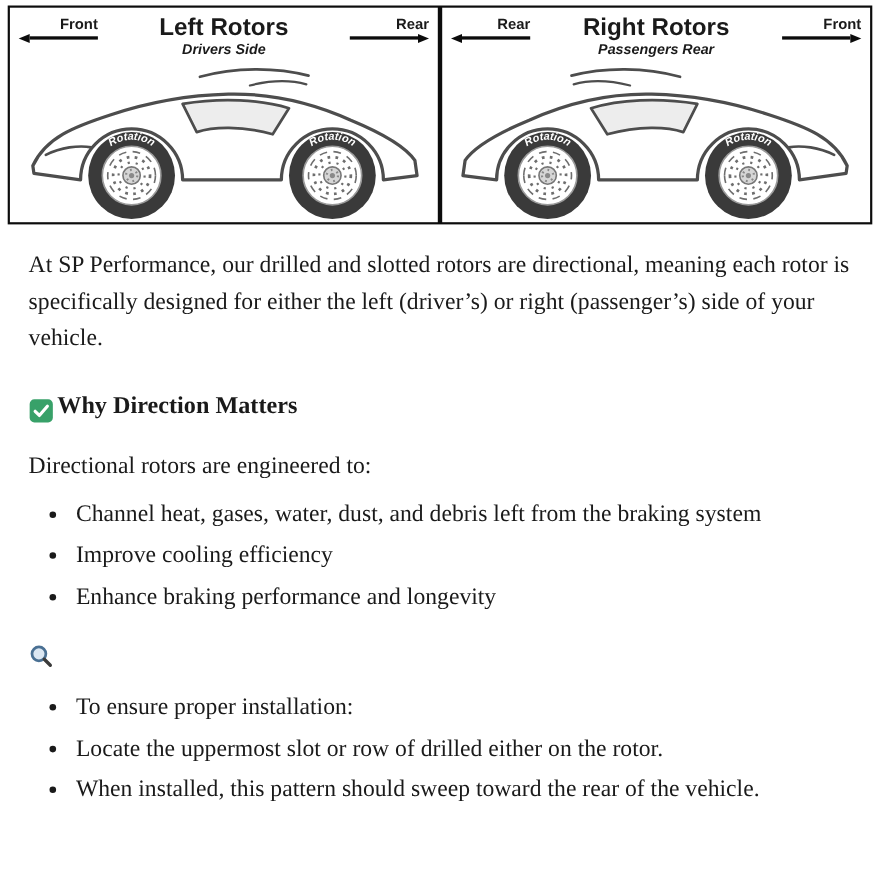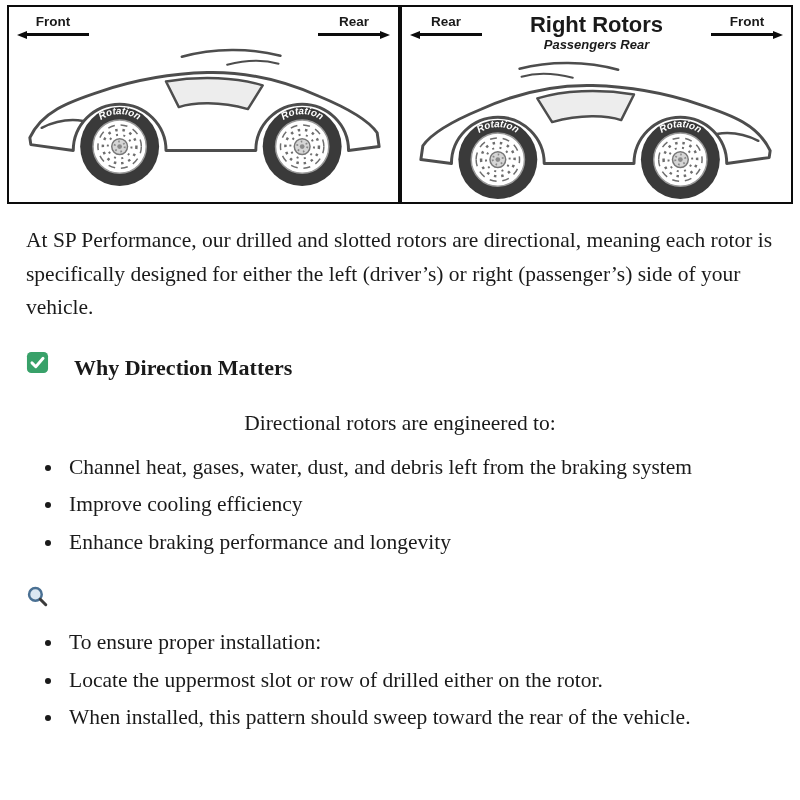--- a/index.html
+++ b/index.html
@@ -15,39 +15,39 @@
   .panel { flex:1; border:2.5px solid #0c0c0c; background:#fff; min-width:0; }
   .panel-header {
     display:flex; justify-content:space-between; align-items:flex-start;
     padding:6px 8px 0 8px;
     font-family:"Liberation Sans", sans-serif;
   }
   .title-block { text-align:center; flex:1; }
   .panel-title { font-size:22px; font-weight:bold; line-height:1.05; }
   .panel-subtitle { font-size:13px; font-weight:bold; font-style:italic; margin-top:1px; }
   .dir { width:72px; font-size:13.5px; font-weight:bold; margin-top:1px; }
-  .dir-text { display:block; text-align:center; padding-bottom:1px; }
+  .dir-text { display:block; text-align:right; padding-bottom:1px; }
   .dir-arrow { display:flex; align-items:center; height:9px; }
   .bar { flex:1; height:2.5px; background:#0c0c0c; }
   .tri { width:0; height:0; border-top:4.5px solid transparent; border-bottom:4.5px solid transparent; }
   .tri-left  { border-right:10px solid #0c0c0c; }
   .tri-right { border-left:10px solid #0c0c0c; }
   .car-svg { display:block; width:100%; height:148px; margin-top:2px; }
   .rot-text { font:italic bold 10px "Liberation Sans", sans-serif; fill:#ffffff; text-anchor:middle; }
 
   
   .content { padding:4px 26px 20px 26px; font-size:21.5px; line-height:1.56; }
   .intro { margin:16px 0 0 0; }
   .sec-head {
-    display:flex; align-items:flex-start; gap:25px;
+    display:flex; align-items:flex-end; gap:3px;
     font-size:22px; font-weight:bold; margin:26px 0 0 0;
   }
   .sec-head.normal { font-weight:normal; }
   .sec-head .icon { flex:0 0 auto; }
-  .lead { margin:22px 0 0 0;text-align:center; }
+  .lead { margin:22px 0 0 0; }
   ul { margin:10px 0 0 0; padding-left:38px; }
   li { margin:4px 0; padding-left:5px; }
   ul.orientation { margin-top:18px; }
 </style>
 </head>
 <body>
 
 <svg width="0" height="0" style="position:absolute" aria-hidden="true">
   <defs>
     <g id="car-art">
@@ -83,20 +83,24 @@
 <div class="diagram">
 
   <section class="panel">
     <div class="panel-header">
       <div class="dir">
         <span class="dir-text">Front</span>
         <span class="dir-arrow">
             <i class="tri tri-left"></i>
             <i class="bar"></i>
           </span>
+      </div>
+      <div class="title-block">
+        <div class="panel-title">Left Rotors</div>
+        <div class="panel-subtitle">Drivers Side</div>
       </div>
       <div class="dir">
         <span class="dir-text">Rear</span>
         <span class="dir-arrow">
             <i class="bar"></i>
             <i class="tri tri-right"></i>
           </span>
       </div>
     </div>
     <svg class="car-svg" viewBox="0 0 380 150" preserveAspectRatio="xMidYMax meet">

